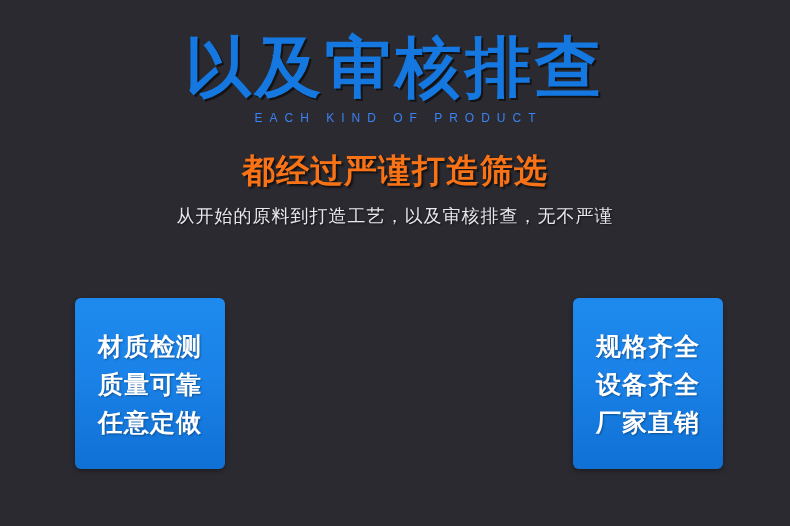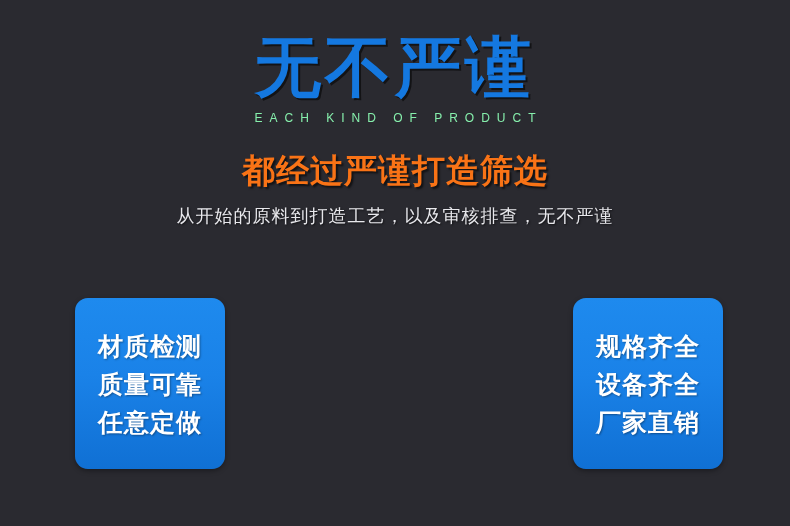--- a/index.html
+++ b/index.html
@@ -42,21 +42,21 @@
     text-shadow: 2px 2px 0 rgba(0,0,0,0.55);
     white-space: nowrap;
   }
 
   .title-en {
     margin: 0;
     padding-top: 6px;
     font-size: 12px;
     line-height: 16px;
     font-weight: normal;
-    color: #86efac;
+    color: #3b82f6;
     letter-spacing: 7px;
     text-indent: 7px;
     white-space: nowrap;
   }
 
   .title-sub {
     margin: 0;
     padding-top: 24px;
     font-size: 33px;
     line-height: 42px;
@@ -87,21 +87,21 @@
     width: 648px;
     height: 171px;
     display: flex;
     justify-content: space-between;
     align-items: stretch;
   }
 
   .card {
     width: 150px;
     height: 171px;
-    border-radius: 13px;
+    border-radius: 6px;
     background: linear-gradient(180deg, #1e8aee 0%, #1a82e8 45%, #1070d4 100%);
     box-shadow: 0 2px 5px rgba(0,0,0,0.35);
     display: flex;
     flex-direction: column;
     align-items: center;
     justify-content: center;
     box-sizing: border-box;
   }
 
   .card-line {
@@ -113,21 +113,21 @@
     text-shadow: 1px 1px 2px rgba(0,0,0,0.35);
     white-space: nowrap;
   }
 </style>
 </head>
 <body>
 
 <div id="banner">
 
   <div class="header">
-    <h1 class="title-main">无不严谨</h1>
+    <h1 class="title-main">以及审核排查</h1>
     <div class="title-en">EACH KIND OF PRODUCT</div>
     <h2 class="title-sub">都经过严谨打造筛选</h2>
     <p class="title-desc">从开始的原料到打造工艺，以及审核排查，无不严谨</p>
   </div>
 
   <div class="cards">
 
     <div class="card">
       <div class="card-line">材质检测</div>
       <div class="card-line">质量可靠</div>

